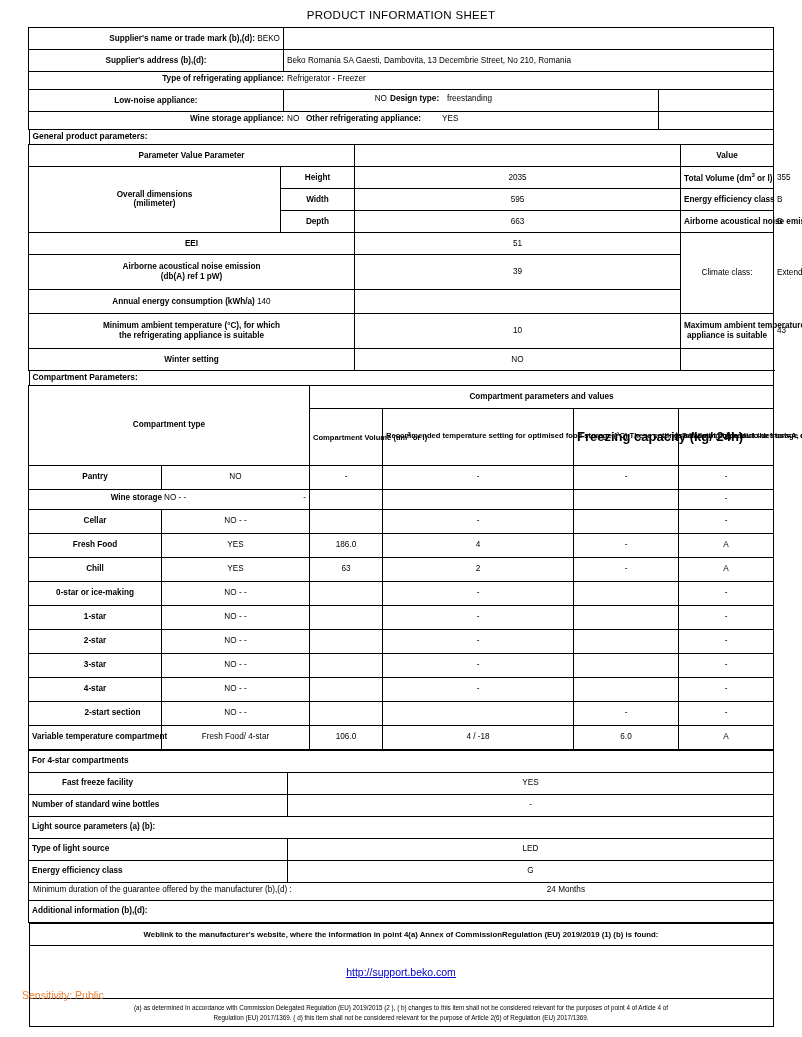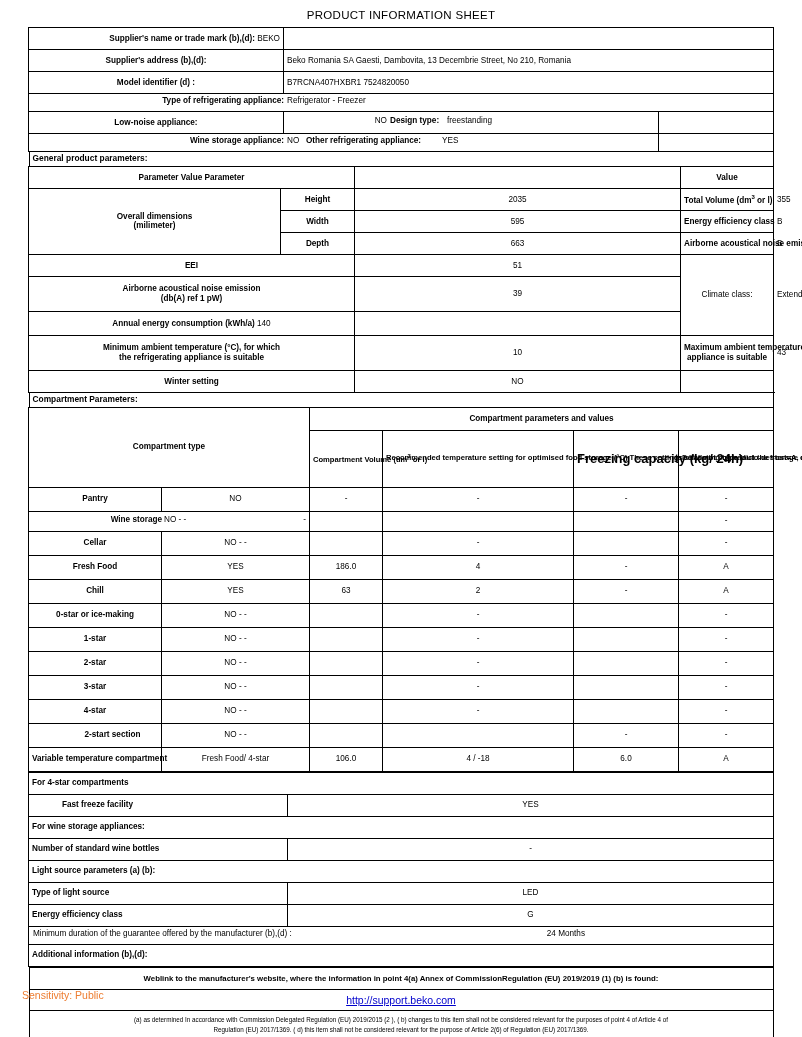--- a/index.html
+++ b/index.html
@@ -47,21 +47,21 @@
     border-bottom:none;
     font-size:8.4px;
     font-weight:bold;
     text-align:left;
     padding:2px 4px 2px 3px;
   }
 
   sup{font-size:6px; vertical-align:super;}
 
   .link{color:#0000cc; text-decoration:underline; font-size:10.5px;}
-  .linkrow td{text-align:center; padding:4px;}
+  .linkrow td{text-align:center; padding:20px;}
 
   .foot td{
     font-size:6.3px;
     line-height:1.5;
     text-align:center;
     padding:4px 8px;
     white-space:normal;
   }
 
   .sens{
@@ -92,24 +92,20 @@
       <tr>
         <td class="r b ovl" style="height:17px;">
           <span>Supplier's name or trade mark (b),(d):</span>
           <span class="nb">BEKO</span>
         </td>
         <td colspan="3"></td>
       </tr>
       <tr>
         <td class="c b" style="height:17px;">Supplier's address (b),(d):</td>
         <td colspan="3" class="l">Beko Romania SA Gaesti, Dambovita, 13 Decembrie Street, No 210, Romania</td>
-      </tr>
-      <tr>
-        <td class="c b" style="height:17px;">Model identifier (d) :</td>
-        <td colspan="3" class="l">B7RCNA407HXBR1 7524820050</td>
       </tr>
       <tr>
         <td colspan="4" class="c" style="height:17px;padding:0;">
           <div style="position:relative;height:13px;">
             <span style="position:absolute;left:0;width:255px;text-align:right;" class="b">Type of refrigerating appliance:</span>
             <span style="position:absolute;left:258px;">Refrigerator - Freezer</span>
           </div>
         </td>
       </tr>
       <tr>
@@ -363,23 +359,20 @@
       </colgroup>
     <tbody>
       <tr>
         <td colspan="2" class="l b" style="height:17px;">For 4-star compartments</td>
       </tr>
       <tr>
         <td class="l b" style="height:17px;padding-left:33px;">Fast freeze facility</td>
         <td class="c">YES</td>
       </tr>
       <tr>
-        <td colspan="2" class="l b" style="height:17px;">For wine storage appliances:</td>
-      </tr>
-      <tr>
         <td class="l b" style="height:17px;">Number of standard wine bottles</td>
         <td class="c">-</td>
       </tr>
       <tr>
         <td colspan="2" class="l b" style="height:17px;">Light source parameters (a) (b):</td>
       </tr>
       <tr>
         <td class="l b" style="height:17px;">Type of light source</td>
         <td class="c">LED</td>
       </tr>

